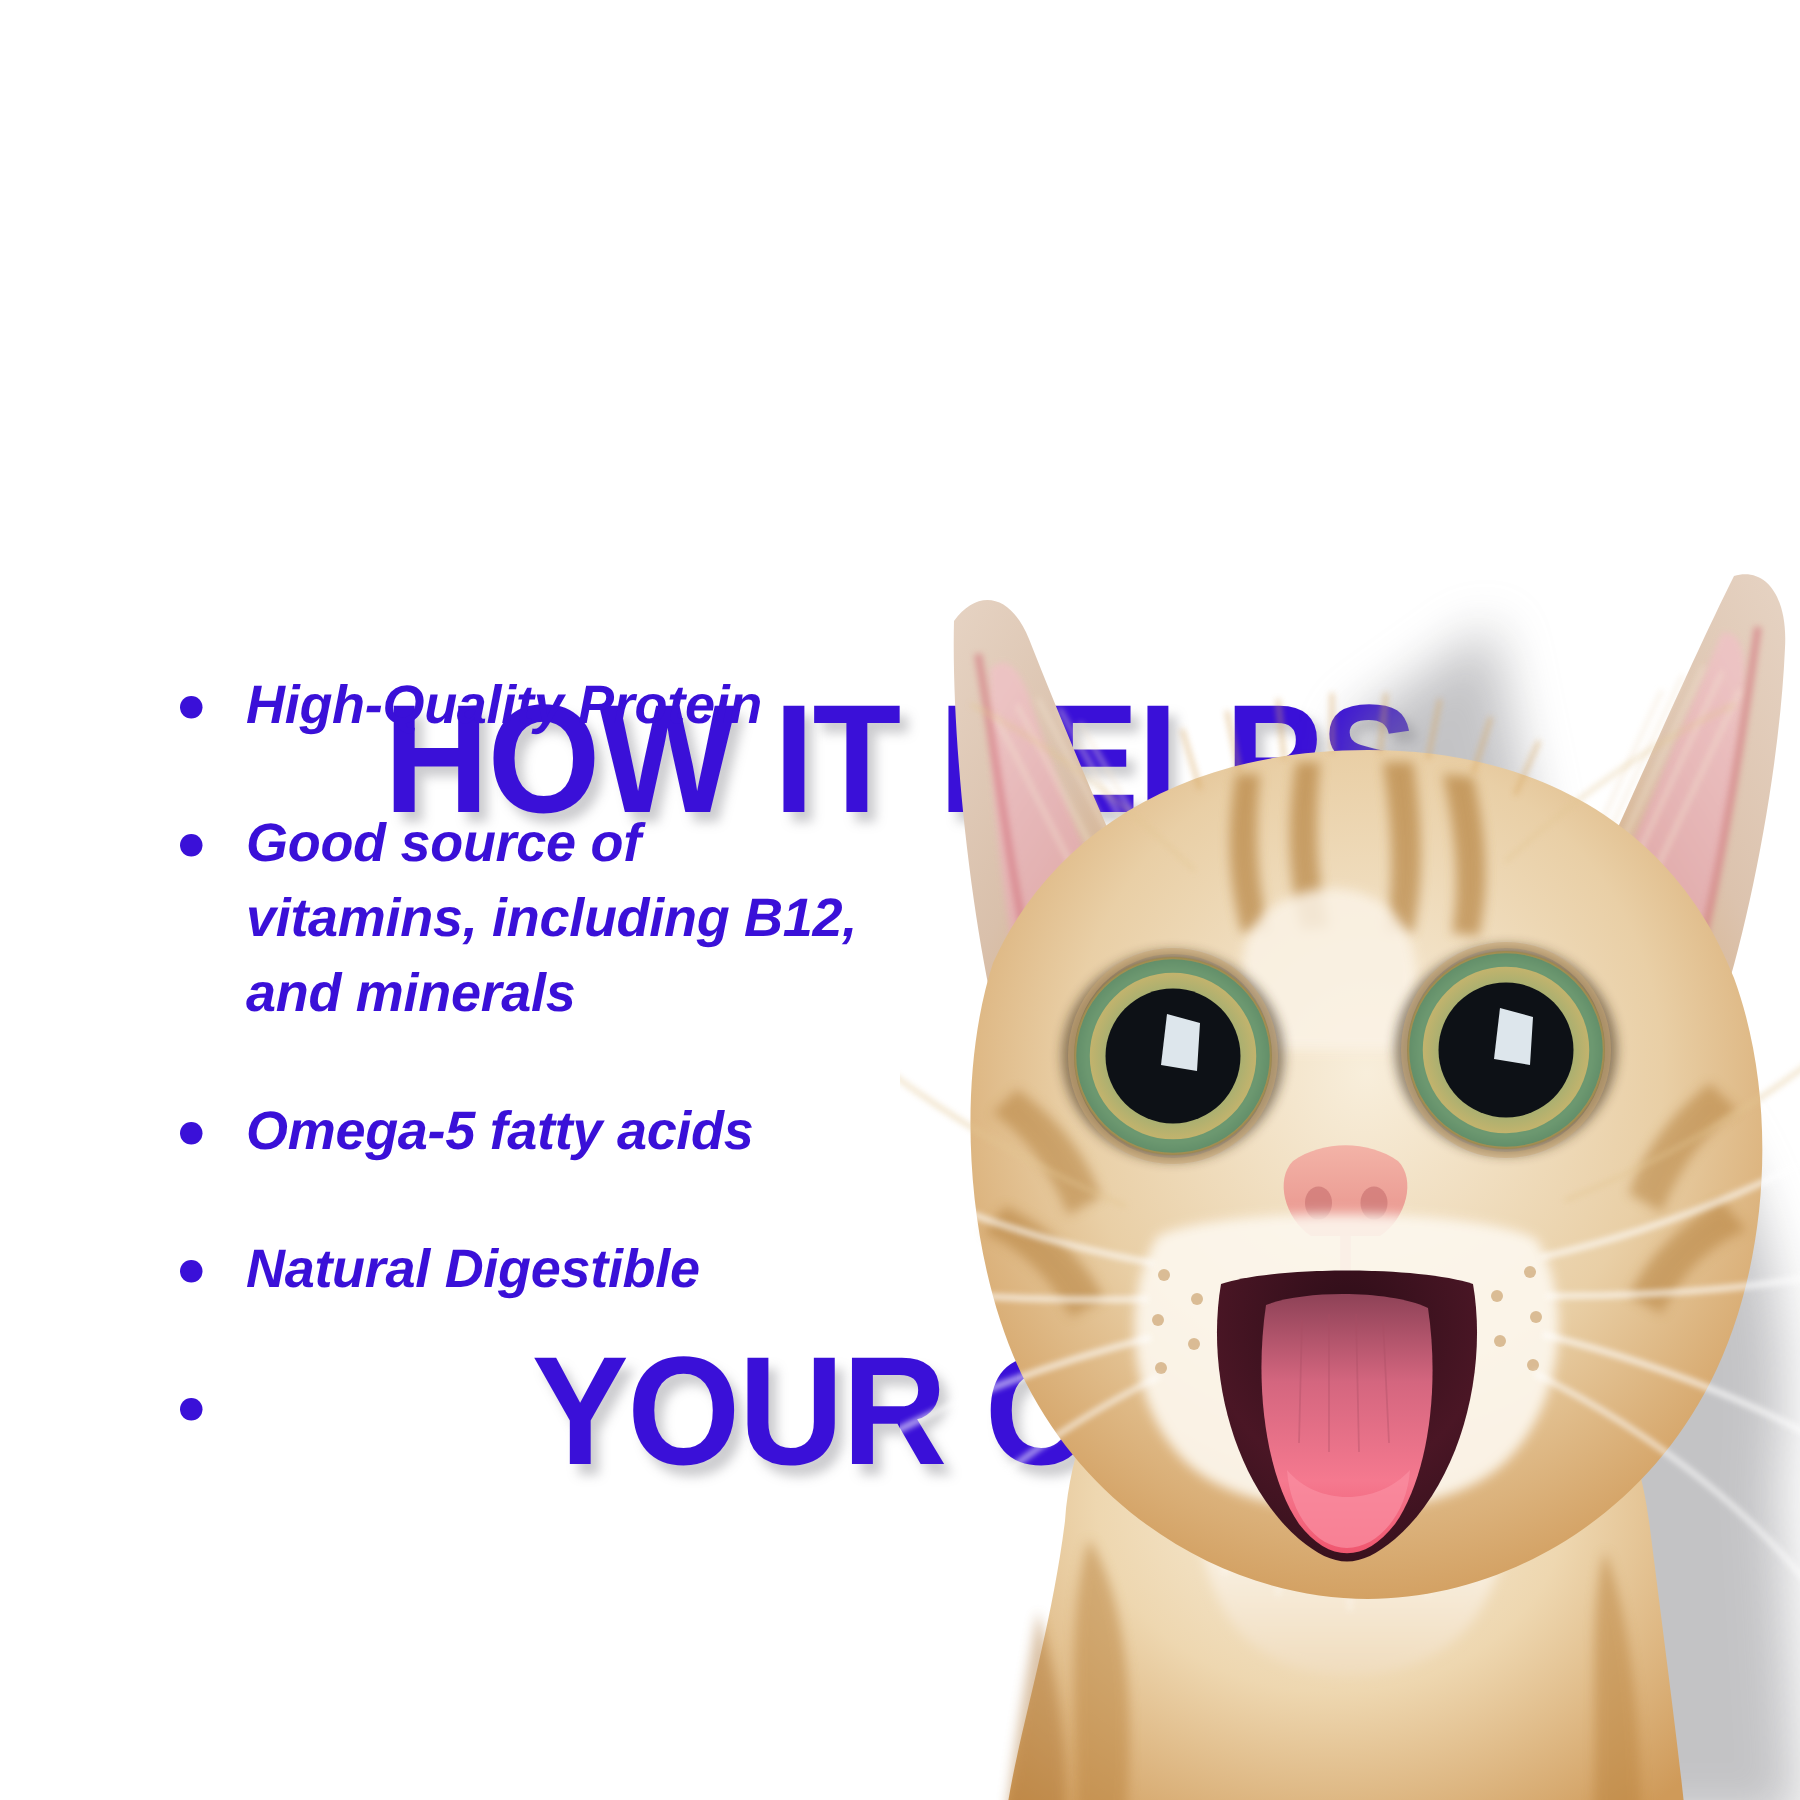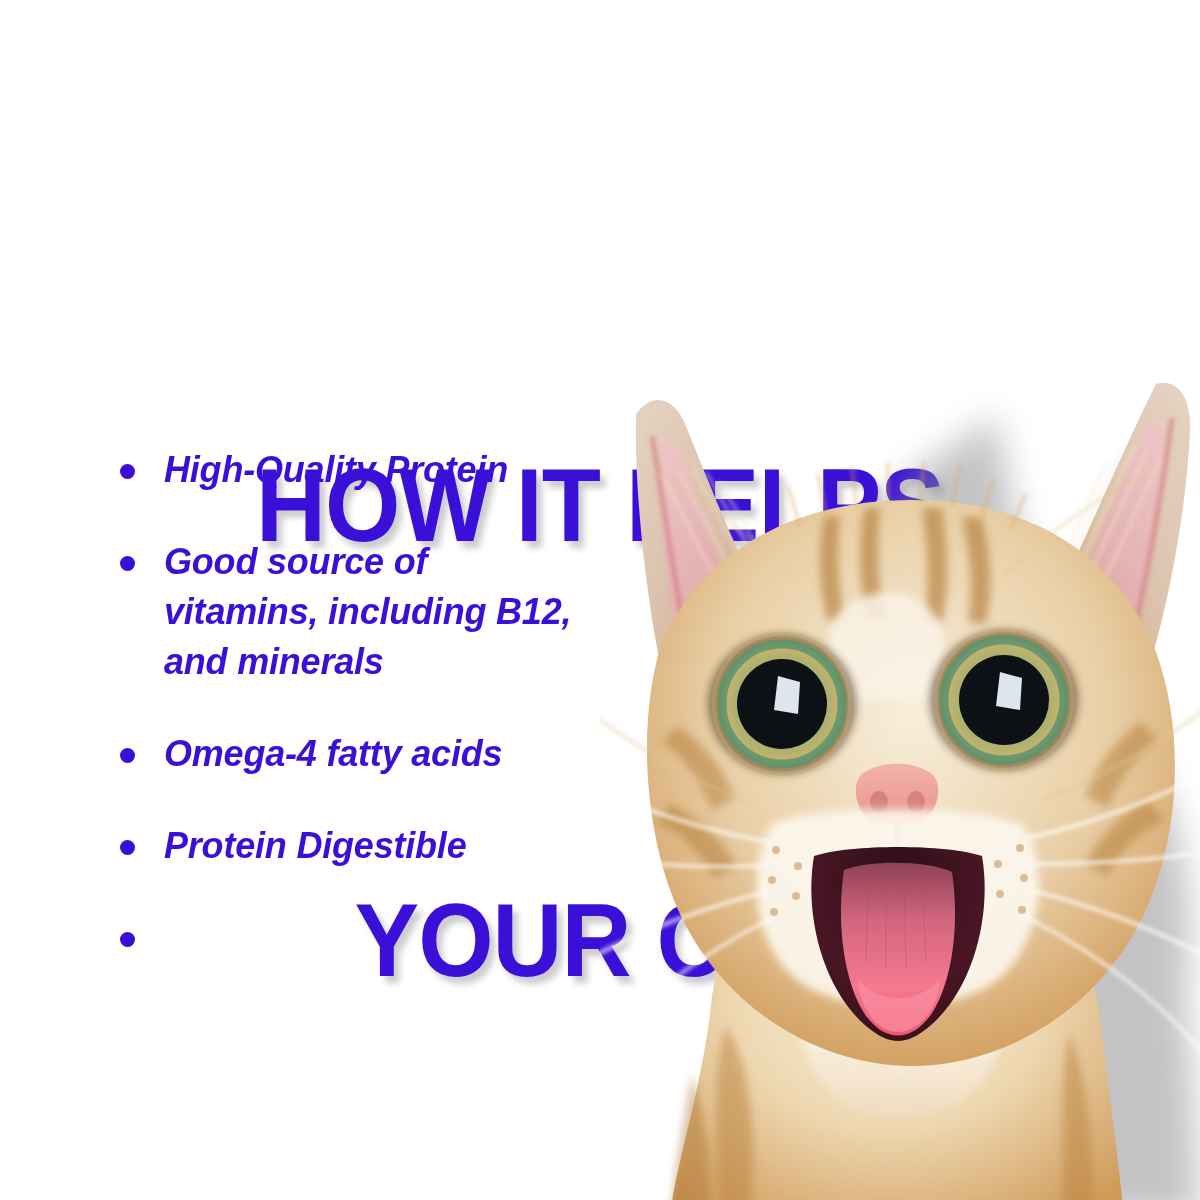--- a/index.html
+++ b/index.html
@@ -98,25 +98,25 @@
     <li class="benefit-item">
       <span class="benefit-bullet"></span>
       <span class="benefit-text">High-Quality Protein</span>
     </li>
     <li class="benefit-item">
       <span class="benefit-bullet"></span>
       <span class="benefit-text">Good source of vitamins, including B12, and minerals</span>
     </li>
     <li class="benefit-item">
       <span class="benefit-bullet"></span>
-      <span class="benefit-text">Omega-4 fatty acids</span>
-    </li>
-    <li class="benefit-item">
-      <span class="benefit-bullet"></span>
-      <span class="benefit-text">Protein Digestible</span>
+      <span class="benefit-text">Omega-5 fatty acids</span>
+    </li>
+    <li class="benefit-item">
+      <span class="benefit-bullet"></span>
+      <span class="benefit-text">Natural Digestible</span>
     </li>
     <li class="benefit-item">
       <span class="benefit-bullet"></span>
     </li>
   </ul>
 
   <figure class="cat-figure">
     <svg width="640" height="842" viewBox="0 0 640 842" xmlns="http://www.w3.org/2000/svg">
       <defs>
         <radialGradient id="gBody" cx="48%" cy="42%" r="72%">

